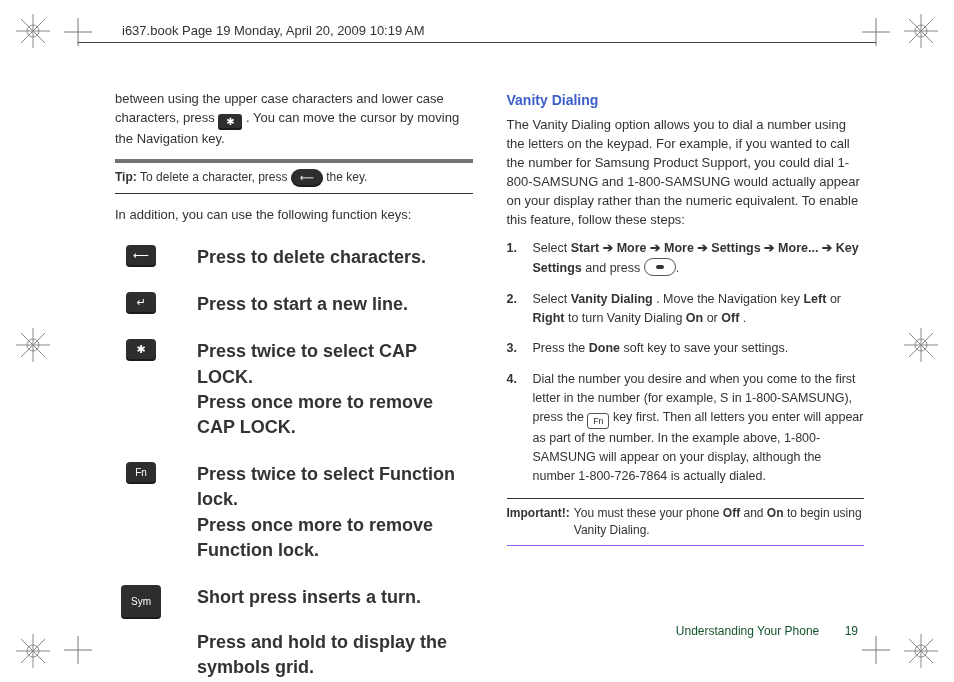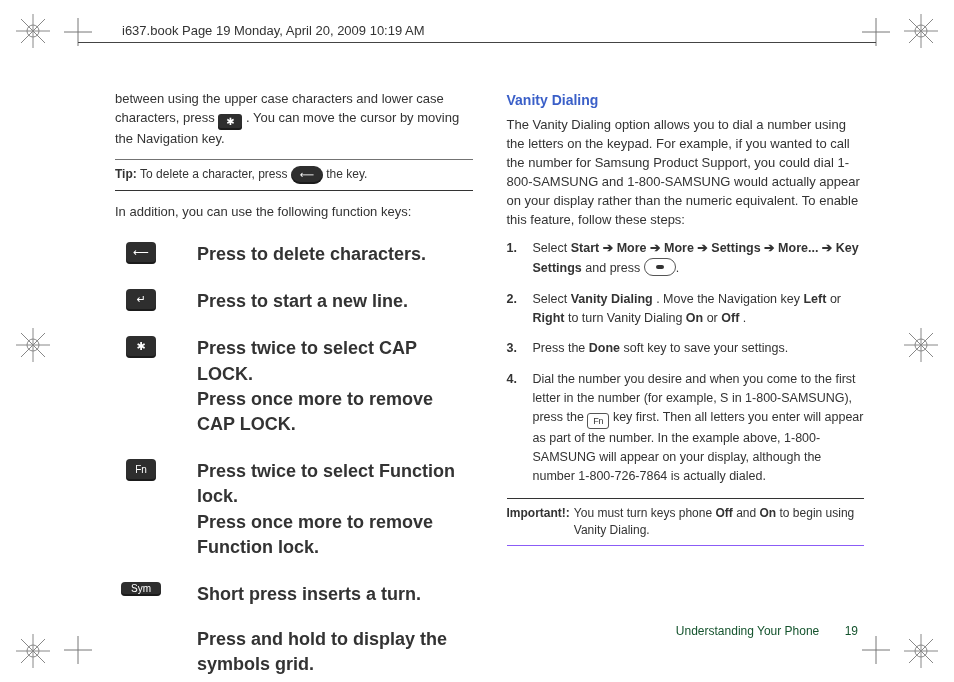--- a/index.html
+++ b/index.html
@@ -16,33 +16,33 @@
     .header-bar { position: absolute; top: 15px; left: 78px; right: 78px; height: 30px; }
     .header-line { position: absolute; top: 27px; left: 0; right: 0; height: 1px; background: #444; }
     .header-text { position: absolute; top: 8px; left: 38px; font-size: 13px; color: #333; background: #fff; padding: 0 6px; }
 
     
     .content { position: absolute; top: 90px; left: 115px; right: 90px; bottom: 70px; display: flex; gap: 34px; }
     .col { flex: 1; font-size: 13px; line-height: 1.45; color: #333; }
 
     .para { margin-bottom: 10px; }
 
-    .tipbox { border-top: 1px solid #737373; border-bottom: 1px solid #333; padding: 6px 0; margin: 8px 0 12px 0; font-size: 12px; }
+    .tipbox { border-top: 4px solid #737373; border-bottom: 1px solid #333; padding: 6px 0; margin: 8px 0 12px 0; font-size: 12px; }
     .tipbox .bold { font-weight: 700; }
 
     .fnkey-table { display: flex; flex-direction: column; gap: 22px; margin-top: 20px; }
     .fnkey-row { display: flex; gap: 30px; align-items: flex-start; }
     .key-cell { width: 52px; display:flex; justify-content:center; }
     .desc-cell { flex: 1; font-size: 18px; line-height: 1.4; font-weight: bold; }
 
     .key { display:inline-flex; align-items:center; justify-content:center; background:#2e2e2e; color:#fff; border-radius:4px; font-size:11px; box-shadow: inset 0 -2px 0 rgba(0,0,0,.4); }
     .key.sm { width: 24px; height: 16px; border-radius:3px; font-size:10px; vertical-align: -3px; }
     .key.med { width: 30px; height: 22px; }
     .key.pill { width: 32px; height: 18px; border-radius: 9px; font-size: 10px; }
-    .key.wide { width: 40px; height: 14px; border-radius: 4px; font-size:10px; }
+    .key.wide { width: 40px; height: 34px; border-radius: 4px; font-size:10px; }
     .key.outline { background:#fff; color:#333; border:1px solid #555; box-shadow:none; }
 
     .section-title { color: #3a5fc8; font-weight: 700; font-size: 14px; margin-bottom: 6px; }
 
     ol.steps { list-style: none; counter-reset: step; margin-top: 6px; }
     ol.steps > li { counter-increment: step; position: relative; padding-left: 26px; margin: 8px 0 12px 0; font-size: 12.5px; line-height: 1.5; }
     ol.steps > li::before { content: counter(step) "."; position:absolute; left:0; top:0; font-weight:700; }
     .b { font-weight: 700; }
     .arrow { font-weight: 700; }
 
@@ -261,21 +261,21 @@
         <li>
           <span>Dial the number you desire and when you come to the first letter in the number (for example, S in 1-800-SAMSUNG), press the </span>
           <span class="key sm outline" style="width:22px;height:16px;font-size:9px;">Fn</span>
           <span> key first. Then all letters you enter will appear as part of the number. In the example above, 1-800-SAMSUNG will appear on your display, although the number 1-800-726-7864 is actually dialed.</span>
         </li>
       </ol>
 
       <div class="impbox">
         <span class="lead">Important!:</span>
         <span class="imp-text">
-          <span> You must turn keys phone </span>
+          <span> You must these your phone </span>
           <span class="b">Off</span>
           <span> and </span>
           <span class="b">On</span>
           <span> to begin using Vanity Dialing.</span>
         </span>
       </div>
     </div>
   </div>
 
   <div class="footer">

